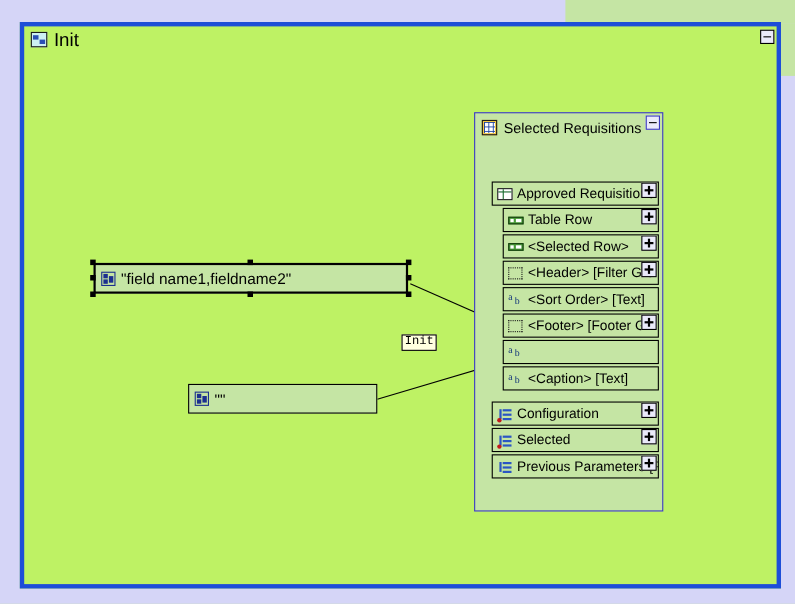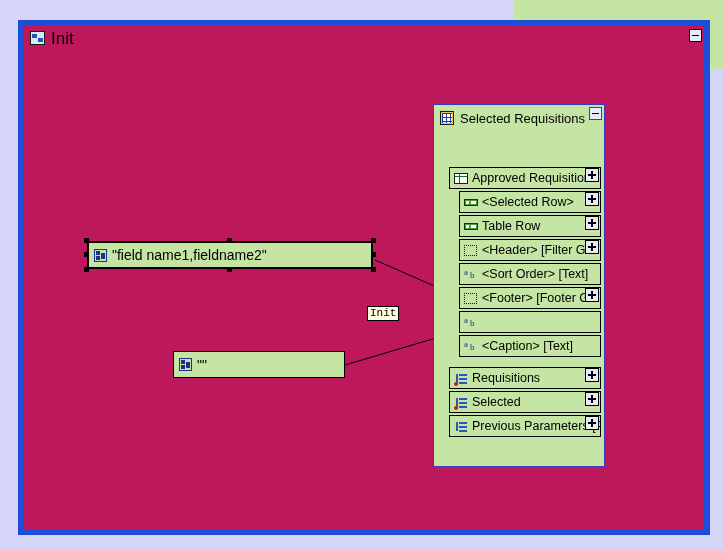--- a/index.html
+++ b/index.html
@@ -36,22 +36,22 @@
     border-left: 1px solid #000;
   }
 
   
   .canvas-window {
     position: absolute;
     left: 18px;
     top: 20px;
     width: 692px;
     height: 515px;
-    background: #be185d;
-    border: 6px solid #1d4ed8;
+    background: #bef264;
+    border: 4px solid #1d4ed8;
     box-sizing: border-box;
   }
 
   .canvas-titlebar {
     position: absolute;
     left: 0;
     top: 0;
     height: 24px;
     width: 100%;
     display: flex;
@@ -495,29 +495,29 @@
             <span class="g"></span>
           </span>
         <span class="row-label">Approved Requisitions [Ta</span>
         <span class="expand-btn"></span>
       </div>
 
       <div class="tree-row lvl2">
         <span class="ic ic-row">
             <span class="r"></span>
           </span>
-        <span class="row-label">&lt;Selected Row&gt;</span>
+        <span class="row-label">Table Row</span>
         <span class="expand-btn"></span>
       </div>
 
       <div class="tree-row lvl2">
         <span class="ic ic-row">
             <span class="r"></span>
           </span>
-        <span class="row-label">Table Row</span>
+        <span class="row-label">&lt;Selected Row&gt;</span>
         <span class="expand-btn"></span>
       </div>
 
       <div class="tree-row lvl2">
         <span class="ic ic-group">
             <span class="d"></span>
           </span>
         <span class="row-label">&lt;Header&gt; [Filter Gro</span>
         <span class="expand-btn"></span>
       </div>
@@ -557,21 +557,21 @@
 
 
       <div class="tree-row lvl1">
         <span class="ic ic-hier">
           <span class="stem"></span>
             <span class="h1"></span>
             <span class="h2"></span>
             <span class="h3"></span>
             <span class="dot"></span>
         </span>
-        <span class="row-label">Requisitions</span>
+        <span class="row-label">Configuration</span>
         <span class="expand-btn"></span>
       </div>
 
       <div class="tree-row lvl1">
         <span class="ic ic-hier">
           <span class="stem"></span>
             <span class="h1"></span>
             <span class="h2"></span>
             <span class="h3"></span>
             <span class="dot"></span>

